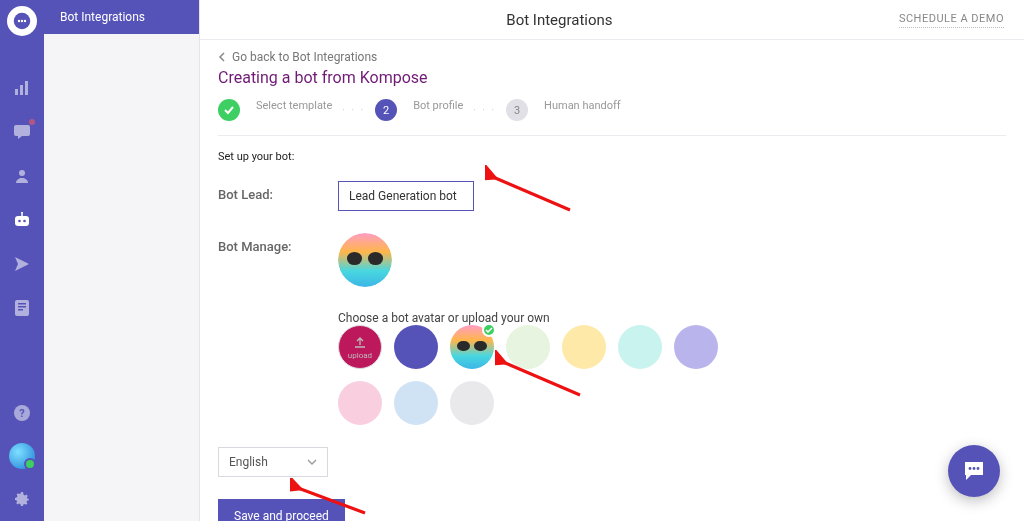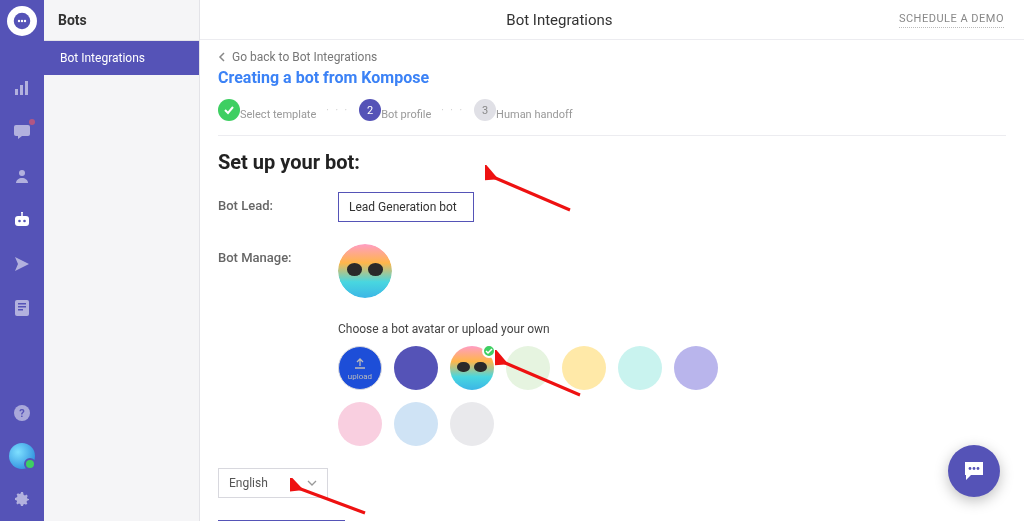--- a/index.html
+++ b/index.html
@@ -16,40 +16,40 @@
 .sidebar{position:absolute;left:44px;top:0;width:156px;height:521px;background:#f5f5f7;border-right:1px solid #e3e3e8}
 .sidebar-title{padding:12px 14px;font-weight:700;font-size:14px;color:#333;border-bottom:1px solid #e3e3e8}
 .side-item{padding:10px 16px;font-size:12px;color:#555;cursor:pointer}
 .side-item.active{background:#5553b7;color:#fff}
 .main{position:absolute;left:200px;top:0;right:0;height:521px;display:flex;flex-direction:column}
 .topbar{height:40px;border-bottom:1px solid #ececf0;display:flex;align-items:center;padding:0 20px}
 .topbar-title{flex:1;text-align:center;font-size:15px;color:#333}
 .demo{font-size:11px;color:#888;letter-spacing:.5px;border-bottom:1px dotted #bbb;padding-bottom:2px;cursor:pointer}
 .content{flex:1;overflow:auto;padding:10px 18px 20px 18px}
 .back{font-size:12px;color:#777;cursor:pointer;display:flex;align-items:center;gap:6px;margin-bottom:4px}
-.heading{font-size:16px;font-weight:700;color:#3b82f6;margin-bottom:12px}
+.heading{font-size:16px;font-weight:400;color:#701a75;margin-bottom:12px}
 .steps{display:flex;align-items:center;gap:10px;margin-bottom:14px}
-.step{display:flex;align-items:flex-end;gap:0}
+.step{display:flex;align-items:flex-start;gap:16px}
 .stepball{width:22px;height:22px;border-radius:50%;display:flex;align-items:center;justify-content:center;font-size:11px;color:#fff}
 .step-done .stepball{background:#3ecf62}
 .step-active .stepball{background:#5553b7}
 .step-pending .stepball{background:#e0e0e6;color:#888}
 .step-label{font-size:11px;color:#999}
 .dots{color:#ccc;font-size:10px;letter-spacing:2px}
 .divider{height:1px;background:#ececf0;margin-bottom:14px}
-.section-title{font-size:20px;font-weight:700;color:#222;margin-bottom:18px}
+.section-title{font-size:11px;font-weight:400;color:#222;margin-bottom:18px}
 .field-row{display:flex;align-items:flex-start;margin-bottom:22px}
 .field-label{width:120px;font-size:13px;color:#666;font-weight:500;padding-top:6px}
 .bot-input{border:1px solid #5553b7;padding:7px 10px;font-size:12px;color:#333;width:136px;outline:none}
 .photo-area{display:flex;flex-direction:column}
 .selected-avatar{width:54px;height:54px;border-radius:50%;overflow:hidden;margin-bottom:24px}
-.choose-text{font-size:12px;color:#444;margin-bottom:10px}
+.choose-text{font-size:12px;color:#444;}
 .avatar-grid{display:flex;flex-wrap:wrap;gap:12px;width:420px}
 .av{width:44px;height:44px;border-radius:50%;cursor:pointer;display:flex;align-items:center;justify-content:center;position:relative}
-.av-upload{border:1px solid #d8d8de;background:#1d4ed8;flex-direction:column;color:#bbb;font-size:8px;gap:2px}
+.av-upload{border:1px solid #d8d8de;background:#be185d;flex-direction:column;color:#bbb;font-size:8px;gap:2px}
 .av-check{position:absolute;top:-2px;right:-2px;width:14px;height:14px;border-radius:50%;background:#3ecf62;border:2px solid #fff;display:flex;align-items:center;justify-content:center}
 .select-box{border:1px solid #d8d8de;padding:7px 10px;font-size:12px;color:#555;width:110px;display:flex;align-items:center;justify-content:space-between;cursor:pointer}
 .save-btn{background:#5553b7;color:#fff;border:none;padding:10px 16px;font-size:12px;cursor:pointer}
 .arrow{position:absolute;pointer-events:none}
 .fab{position:absolute;right:24px;bottom:24px;width:52px;height:52px;border-radius:50%;background:#5553b7;display:flex;align-items:center;justify-content:center;box-shadow:0 4px 14px rgba(0,0,0,.25);cursor:pointer}
 
 .face{width:100%;height:100%;border-radius:50%;position:relative;overflow:hidden}
 .face::before{content:"";position:absolute;inset:0}
 .eyes{position:absolute;top:40%;left:0;right:0;display:flex;justify-content:center;gap:18%}
 .eye{width:16%;height:16%;border-radius:50%;background:#333}
@@ -120,21 +120,20 @@
     </div>
   <div class="rail-avatar"></div>
   <div class="rail-icon">
       <svg width="16" height="16" viewBox="0 0 16 16" fill="#fff">
         <path d="M8 5a3 3 0 100 6 3 3 0 000-6zm7 3l-1.5-.3-.6-1.4.9-1.3-1.4-1.4-1.3.9-1.4-.6L9 1H7l-.3 1.5-1.4.6-1.3-.9L2.6 3.6l.9 1.3-.6 1.4L1 7v2l1.5.3.6 1.4-.9 1.3 1.4 1.4 1.3-.9 1.4.6L7 15h2l.3-1.5 1.4-.6 1.3.9 1.4-1.4-.9-1.3.6-1.4L15 9z"></path>
       </svg>
     </div>
 </div>
 
 <div class="sidebar">
-  <div class="sidebar-title">Bots</div>
   <div class="side-item active">Bot Integrations</div>
 </div>
 
 <div class="main">
   <div class="topbar">
     <div class="topbar-title">Bot Integrations</div>
     <div class="demo">SCHEDULE A DEMO</div>
   </div>
 
   <div class="content">

